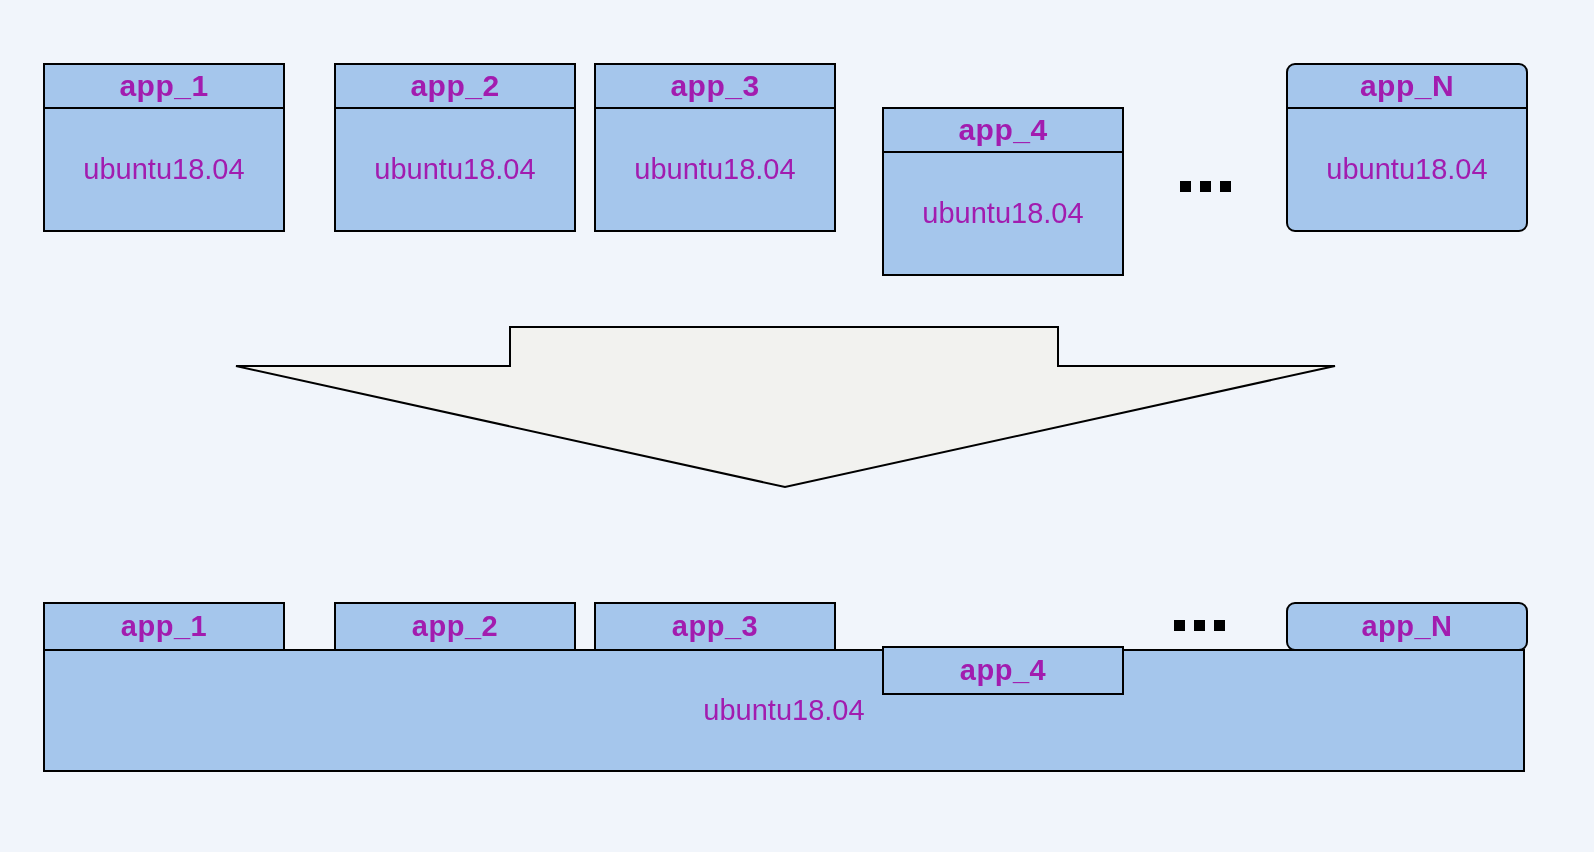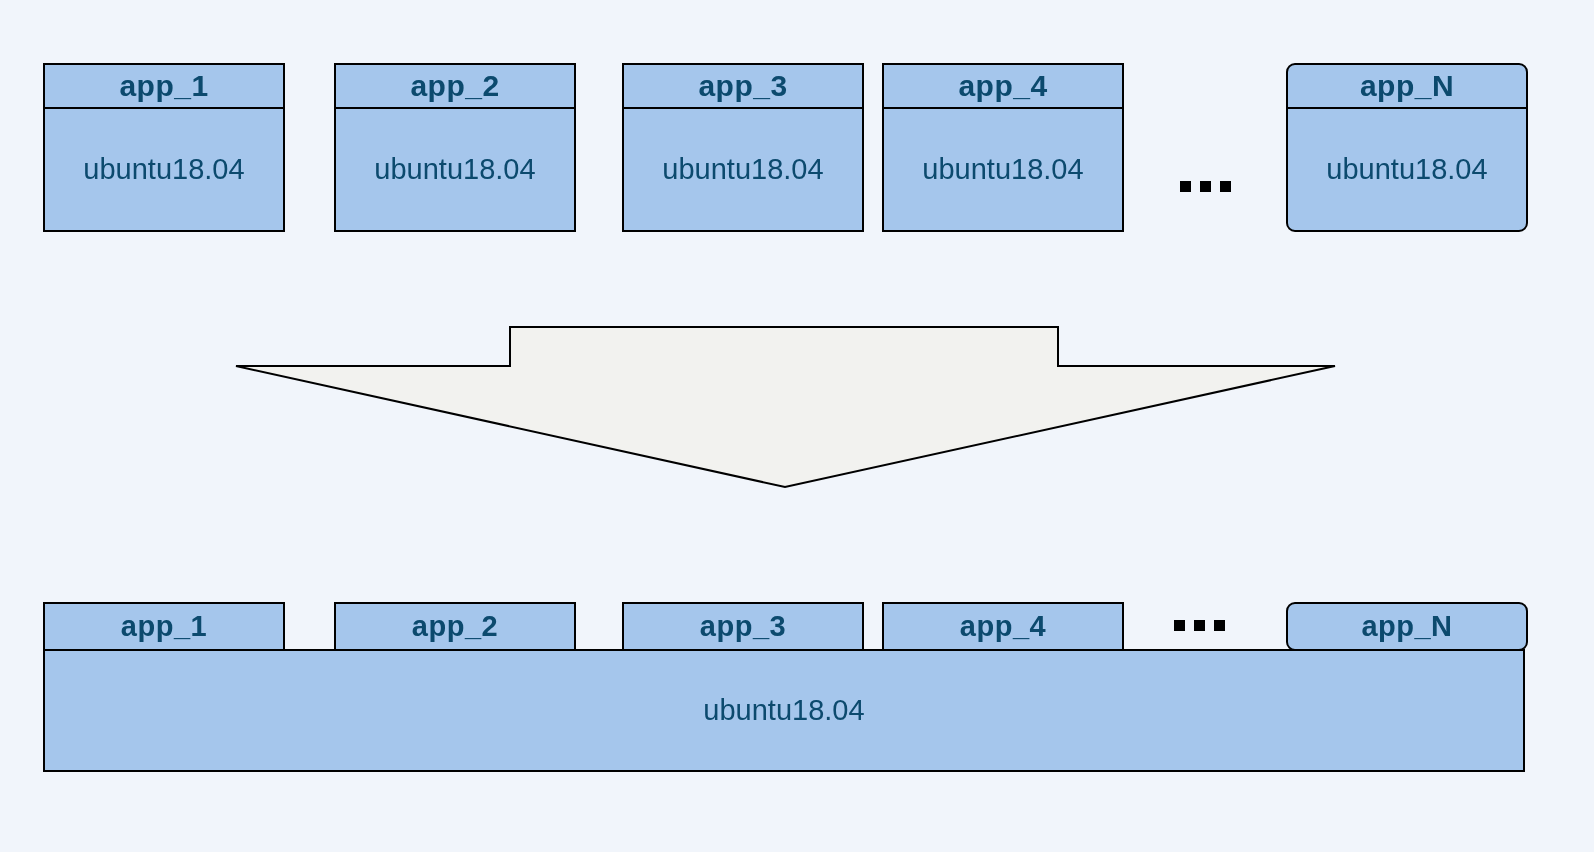--- a/index.html
+++ b/index.html
@@ -7,27 +7,27 @@
     padding: 0;
     background: #f1f5fb;
     font-family: "Liberation Sans", "DejaVu Sans", sans-serif;
   }
   .canvas {
     position: relative;
     width: 1594px;
     height: 852px;
     background: #f1f5fb;
     overflow: hidden;
-    color: #0c4a6e;
+    color: #a21caf;
   }
   
   .c0 { left: 43px; }
   .c1 { left: 334px; }
-  .c2 { left: 622px; }
-  .c3 { left: 882px; }
+  .c2 { left: 594px; }
+  .c3 { left: 882px; margin-top: 44px; }
   .c4 { left: 1286px; border-radius: 9px; }
 
   
   .node {
     position: absolute;
     top: 63px;
     width: 242px;
     height: 169px;
     background: #a5c6ec;
     border: 2px solid #000;

